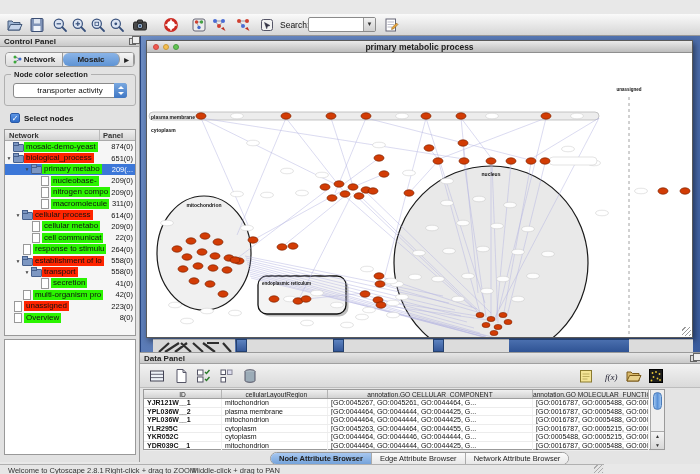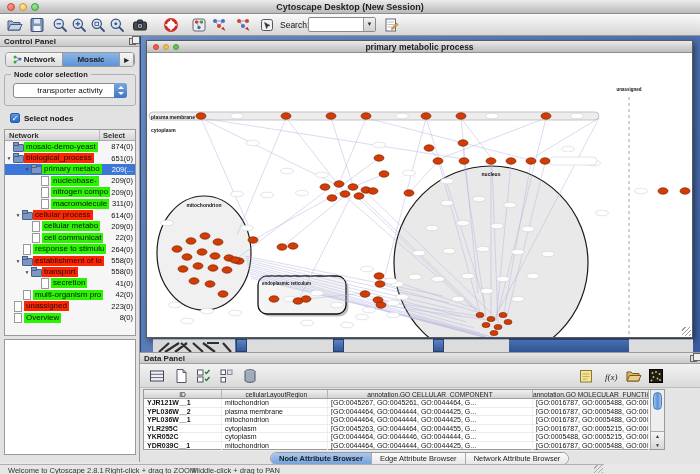--- a/index.html
+++ b/index.html
@@ -39,21 +39,21 @@
     padding-left:4px; line-height:11px; }
   .float-icon { position:absolute; right:3px; top:2px; width:7px; height:7px;
     border:1px solid #666; background:#ddd; }
   .float-icon:before { content:""; position:absolute; left:2px; top:-3px; width:6px; height:6px;
     border:1px solid #666; background:#eee; }
   .cp-tabs { position:absolute; left:5px; top:16px; width:130px; height:15px; display:flex;
     border:1px solid #9a9a9a; border-radius:4px; overflow:hidden; background:#e8e8e8; }
   .cp-tab { flex:1; display:flex; align-items:center; justify-content:center; gap:2px;
     font-size:8px; font-weight:bold; color:#222; background:linear-gradient(#f6f6f6,#dcdcdc);
     border-right:1px solid #9a9a9a; }
-  .cp-tab.selected { background:linear-gradient(#8ab4e8,#5f94d4); }
+  .cp-tab.selected { background:linear-gradient(#8ab4e8,#5f94d4);border-radius:6px; }
   .cp-tab.arrow { flex:0 0 14px; font-size:6px; color:#222; }
   .groupbox { position:absolute; left:4px; top:38px; width:132px; height:32px;
     border:1px solid #b0b0b0; border-radius:3px; }
   .groupbox .legend { position:absolute; left:6px; top:-5px; background:#e2e2e2; padding:0 3px;
     font-size:7.5px; font-weight:bold; color:#222; }
   .combo { position:absolute; left:8px; top:8px; width:114px; height:15px; background:#fff;
     border:1px solid #8a8a8a; border-radius:3px; font-size:8px; line-height:13px; text-align:center;
     color:#111; }
   .combo .stepper { position:absolute; right:-1px; top:-1px; width:13px; height:15px;
     background:linear-gradient(#79a8e0,#3f77c4); border-radius:0 3px 3px 0; }
@@ -147,26 +147,20 @@
     border-top:1px solid #b0b0b0; font-size:7.5px; color:#333; }
   .status-item { position:absolute; top:1px; line-height:9px; }
   .resize-grip { position:absolute; right:1px; bottom:1px; width:9px; height:8px;
     background:repeating-linear-gradient(135deg,transparent 0 2px,#aaa 2px 3px); }
 </style>
 </head>
 <body>
 
 <div class="app">
 
-  <div class="titlebar">
-    <span class="light red"></span>
-    <span class="light yellow"></span>
-    <span class="light green"></span>
-    <div class="title">Cytoscape Desktop (New Session)</div>
-  </div>
 
   <div class="toolbar">
     <span class="tbtn" style="left:6px">
         <svg viewBox="0 0 16 16">
           <path d="M1 13V4h4l1.5 1.5H13V13z" fill="#9fb6d4" stroke="#43597a" stroke-width="1"></path>
           <path d="M1 13l2.6-5.5H15L12.4 13z" fill="#c6d5ea" stroke="#43597a" stroke-width="1"></path>
         </svg>
       </span>
     <span class="tbtn" style="left:28px">
         <svg viewBox="0 0 16 16">
@@ -302,21 +296,21 @@
         <span class="stepper"></span>
       </div>
     </div>
     <div class="checkbox-row">
       <span class="checkbox">✓</span>
       <span class="checkbox-label">Select nodes</span>
     </div>
     <div class="tree">
       <div class="tree-header">
         <div class="c1">Network</div>
-        <div class="c2">Select</div>
+        <div class="c2">Panel</div>
       </div>
       <div id="tree-rows">
           <div class="tree-row">
             <span class="ind" style="width: 0px; flex: 0 0 0px;"></span>
             <span class="expander"></span>
             <span class="ticon folder"></span>
             <span class="tlabel green">mosaic-demo-yeast</span>
             <span class="tcount">874(0)</span>
           </div>
           <div class="tree-row">

